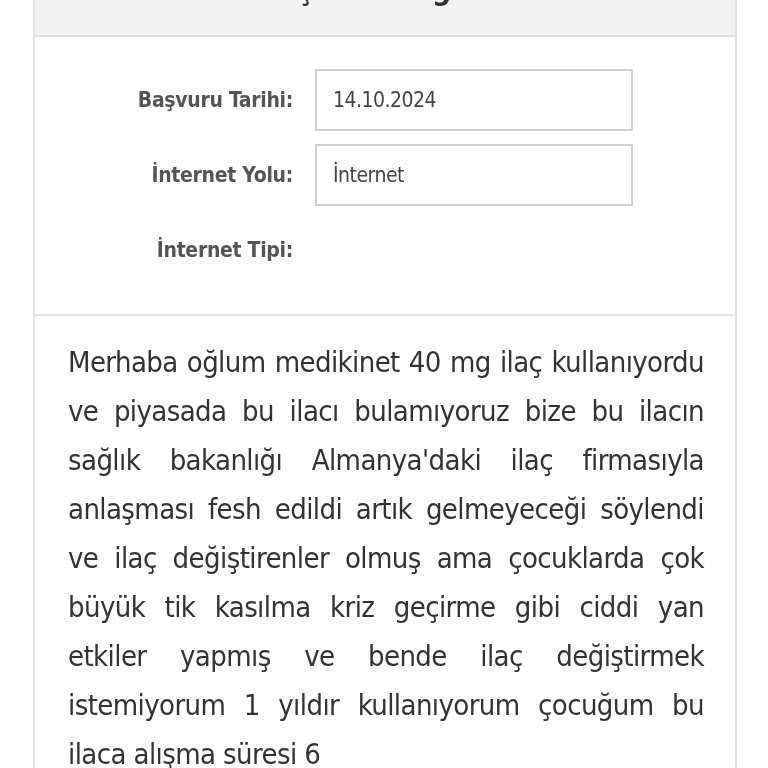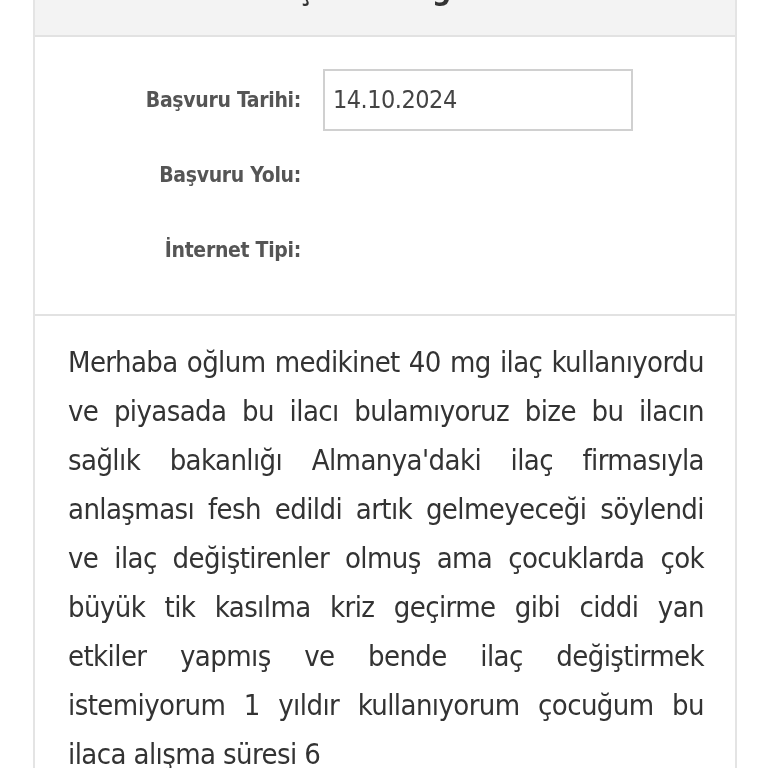--- a/index.html
+++ b/index.html
@@ -1,41 +1,42 @@
 <!DOCTYPE html>
 <html><head>
   <meta charset="utf-8">
   <style>
     html, body { margin:0; padding:0; background:#ffffff; }
     body { width:768px; height:768px; overflow:hidden; position:relative; font-family:"DejaVu Sans Condensed","DejaVu Sans", sans-serif; }
     .panel { position:absolute; left:33px; top:-2px; width:700px; height:800px; border-left:2px solid #e4e4e4; border-right:2px solid #e4e4e4; background:#fff; }
     .panel-header { position:absolute; left:0; top:0; width:700px; height:37px; background:#f3f3f3; border-bottom:2px solid #e2e2e2; overflow:hidden; }
     .panel-title { position:absolute; left:0; right:0; top:-26px; text-align:center; font-size:30px; font-weight:bold; color:#333; }
     .form-section { position:absolute; left:0; top:39px; width:700px; height:277px; border-bottom:2px solid #e2e2e2; }
-    .form-row { position:absolute; left:16px; width:700px; height:62px; }
+    .form-row { position:absolute; left:8px; width:700px; height:62px; }
     .form-label { position:absolute; right:450px; top:0; height:62px; line-height:62px; font-size:21px; font-weight:bold; color:#555; text-align:right; white-space:nowrap; letter-spacing:-0.3px; }
-    .form-input { position:absolute; left:272px; top:0; width:298px; height:58px; border:2px solid #d0d0d0; background:#fff; font-size:25px; color:#444; padding:0 0 0 8px; box-sizing:content-box; line-height:58px; font-family:"DejaVu Sans Condensed","DejaVu Sans", sans-serif; outline:none; letter-spacing:-0.5px; }
+    .form-input { position:absolute; left:272px; top:0; width:298px; height:58px; border:2px solid #d0d0d0; background:#fff; font-size:21px; color:#444; padding:0 0 0 16px; box-sizing:content-box; line-height:58px; font-family:"DejaVu Sans Condensed","DejaVu Sans", sans-serif; outline:none; letter-spacing:-0.5px; }
     .desc-section { position:absolute; left:0; top:318px; width:700px; }
     .desc-text { margin:22px 31px 0 33px; font-size:29px; line-height:49px; color:#333; text-align:justify; letter-spacing:-0.6px; font-family:"DejaVu Sans Condensed","DejaVu Sans", sans-serif; }
   </style>
 </head>
 <body>
 
 <div class="panel">
   <div class="panel-header">
     <div class="panel-title">Başvuru Bilgileri</div>
   </div>
 
   <div class="form-section">
     <div class="form-row" style="top:32px;">
       <label class="form-label">Başvuru Tarihi:</label>
       <input class="form-input" type="text" readonly="" value="14.10.2024" style="">
     </div>
     <div class="form-row" style="top:107px;">
-      <label class="form-label">Başvuru Yolu:</label>
+      <label class="form-label">İnternet Yolu:</label>
+      <input class="form-input" type="text" readonly="" value="İnternet" style="">
     </div>
     <div class="form-row" style="top:182px;">
       <label class="form-label">İnternet Tipi:</label>
     </div>
   </div>
 
   <div class="desc-section">
     <p class="desc-text">Merhaba oğlum medikinet 40 mg ilaç kullanıyordu ve piyasada bu ilacı bulamıyoruz bize bu ilacın sağlık bakanlığı Almanya'daki ilaç firmasıyla anlaşması fesh edildi artık gelmeyeceği söylendi ve ilaç değiştirenler olmuş ama çocuklarda çok büyük tik kasılma kriz geçirme gibi ciddi yan etkiler yapmış ve bende ilaç değiştirmek istemiyorum 1 yıldır kullanıyorum çocuğum bu ilaca alışma süresi 6</p>
   </div>
 </div>

